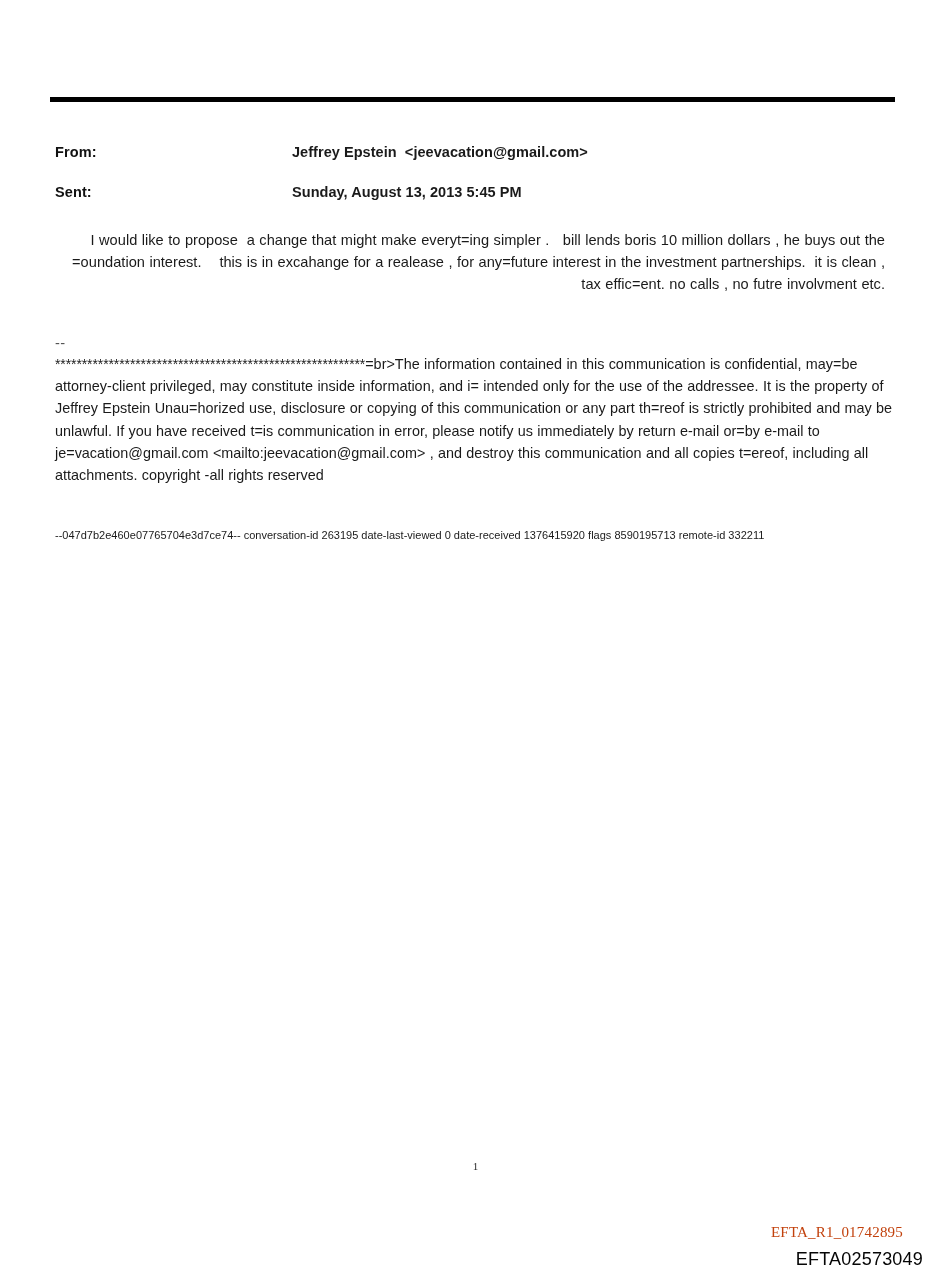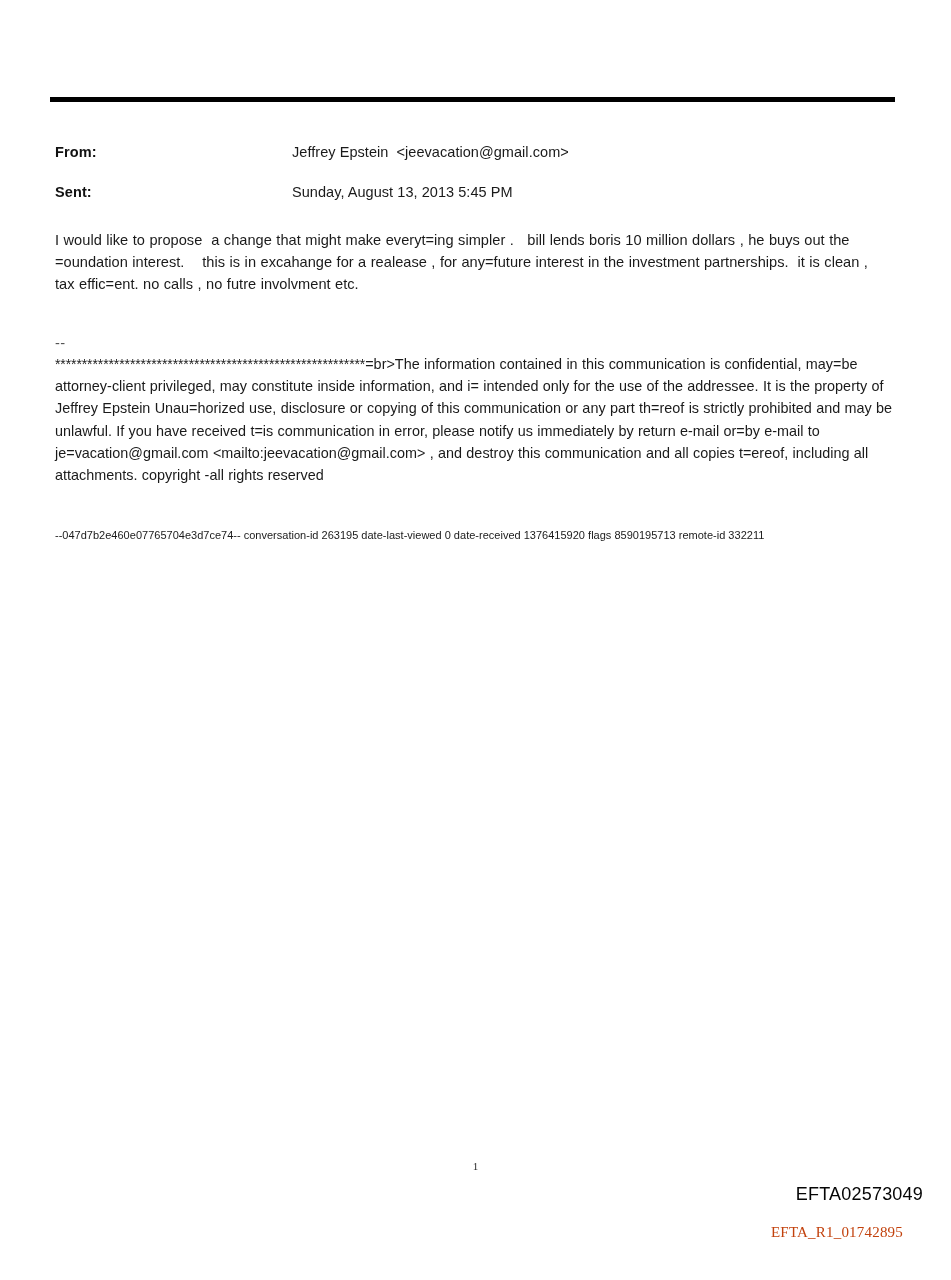--- a/index.html
+++ b/index.html
@@ -48,37 +48,37 @@
   .hlabel {
     width: 237px;
     flex: 0 0 237px;
     font-size: 14.5px;
     font-weight: bold;
     color: #111111;
     letter-spacing: 0.1px;
   }
   .hvalue {
     font-size: 14.5px;
-    font-weight: normal;
+    font-weight: bold;
     color: #1a1a1a;
     letter-spacing: 0.05px;
     white-space: pre;
   }
 
   
   .body-block {
     position: absolute;
     left: 55px;
     top: 229px;
     width: 830px;
     font-size: 14.6px;
     line-height: 22px;
     color: #1a1a1a;
     letter-spacing: 0.02px;
-    text-align: left;
+    text-align: right;
     white-space: pre-wrap;
     word-spacing: 0.4px;
   }
 
   
   .sig-sep {
     position: absolute;
     left: 55px;
     top: 333px;
     font-size: 14.6px;
@@ -136,21 +136,21 @@
     right: 48px;
     top: 1224px;
     font-size: 15px;
     color: #c2410c;
     letter-spacing: 0.2px;
     font-family: Liberation Serif, serif;
   }
   .bates-lower {
     position: absolute;
     right: 28px;
-    top: 1184px;
+    top: 1249px;
     font-size: 18px;
     color: #050505;
     letter-spacing: 0.2px;
     font-family: "Liberation Sans", sans-serif;
   }
 </style>
 </head>
 <body>
 
 <div class="page">

